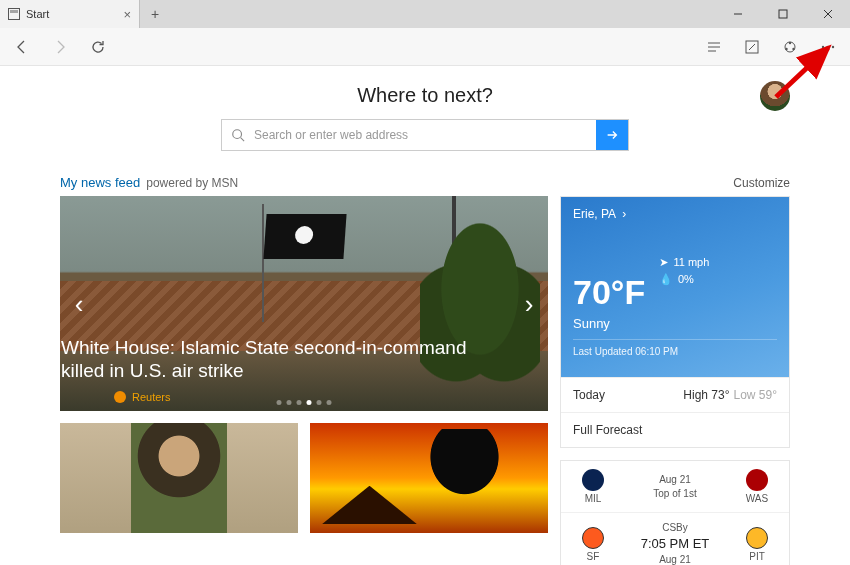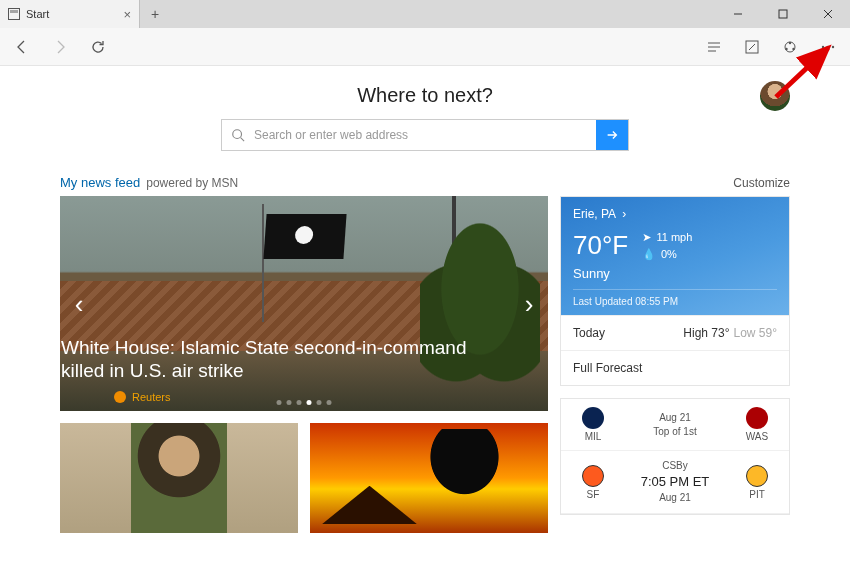--- a/index.html
+++ b/index.html
@@ -66,24 +66,24 @@
   .thumbs { display:flex; gap:12px; margin-top:12px; }
   .thumb { height:110px; flex:1; }
   .thumb.a { background:linear-gradient(#c9b89a,#b0a080); position:relative;}
   .thumb.a::after{content:"";position:absolute;left:30%;top:0;width:40%;height:100%;background:radial-gradient(circle at 50% 30%,#caa57a 22%,#3a3020 23% 45%,transparent 46%),linear-gradient(#5a6a3a,#5a6a3a);}
   .thumb.b { background:linear-gradient(#cc3300,#ff9900 50%,#ffcc00 60%,#aa3300); position:relative;}
   .thumb.b::before{content:"";position:absolute;left:40%;top:5%;width:50%;height:85%;background:radial-gradient(ellipse at 50% 30%,#0a0a0a 40%,transparent 41%);}
   .thumb.b::after{content:"";position:absolute;left:5%;bottom:8%;width:40%;height:35%;background:#2a1000;clip-path:polygon(50% 0,100% 100%,0 100%);}
 
   
   .card { background:#fff; border:1px solid #e5e5e5; font-size:12px; }
-  .weather-top { background:linear-gradient(160deg,#2a7acc,#4a9ae0 60%,#6ab0ea); color:#fff; padding:10px 12px 8px 12px; }
+  .weather-top { background:linear-gradient(160deg,#2a7acc,#4a9ae0 60%,#6ab0ea); color:#fff; padding:10px 12px 20px 12px; }
   .loc { font-size:12px; display:flex; align-items:center; gap:4px; cursor:pointer;}
   .temp-row { display:flex; align-items:center; gap:14px; margin:8px 0 4px 0;}
-  .temp { font-size:26px; font-weight:400; }
+  .temp { font-size:34px; font-weight:700;margin-top:44px; }
   .wstats { font-size:11px; line-height:1.5;}
   .wstats div{display:flex;align-items:center;gap:5px;}
   .cond { font-size:13px; margin-bottom:8px;}
   .updated { font-size:10px; border-top:1px solid rgba(255,255,255,.3); padding-top:6px; opacity:.9;}
   .wrow { padding:10px 12px; display:flex; border-top:1px solid #eee; cursor:pointer; color:#333;}
   .wrow .lbl{flex:1;}
   .hi{color:#333;} .lo{color:#aaa; margin-left:4px;}
 
   
   .sports-head { padding:8px 12px; font-size:12px; font-weight:600; color:#333; display:flex;align-items:center;gap:4px; cursor:pointer; border-bottom:1px solid #eee;}
@@ -249,21 +249,21 @@
                   <span>➤</span>
                   <span>11 mph</span>
                 </div>
               <div>
                   <span>💧</span>
                   <span>0%</span>
                 </div>
             </div>
           </div>
           <div class="cond">Sunny</div>
-          <div class="updated">Last Updated 08:55 PM</div>
+          <div class="updated">Last Updated 06:10 PM</div>
         </div>
         <div class="wrow">
           <span class="lbl">Today</span>
           <span class="hi">High 73°</span>
             <span class="lo">Low 59°</span>
         </div>
         <div class="wrow">
           <span class="lbl">Full Forecast</span>
         </div>
       </div>

